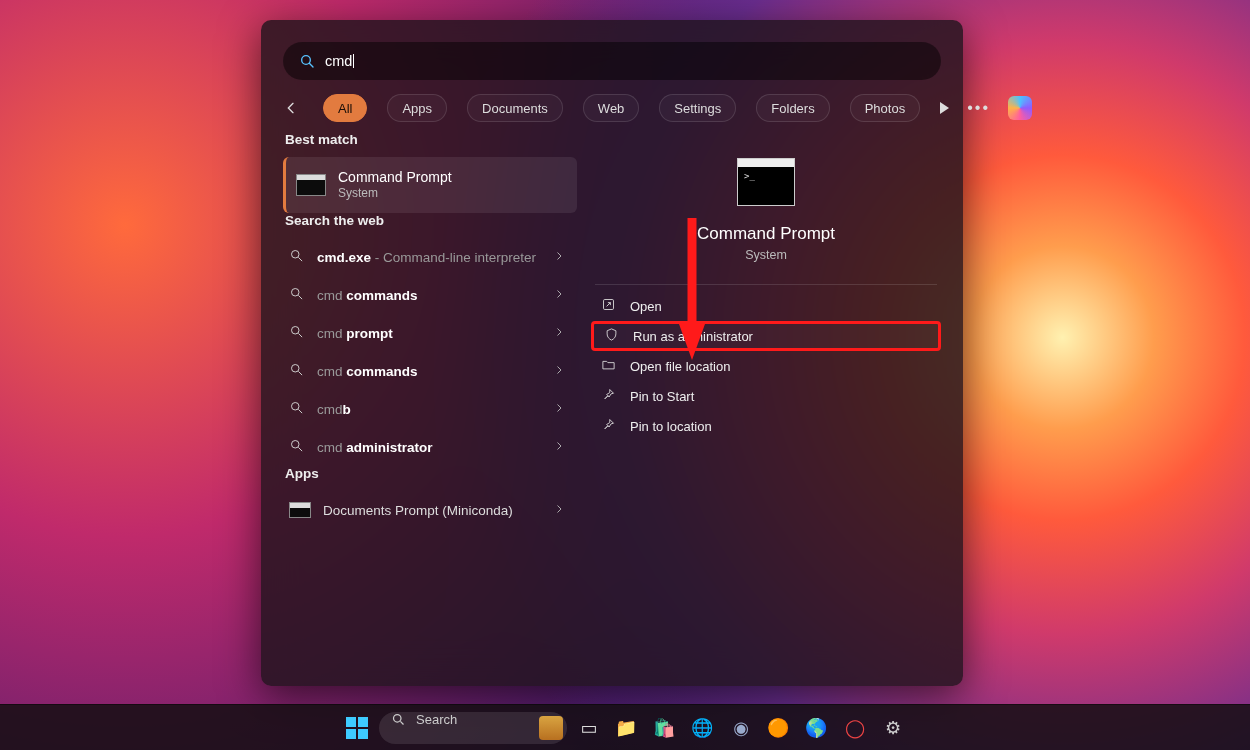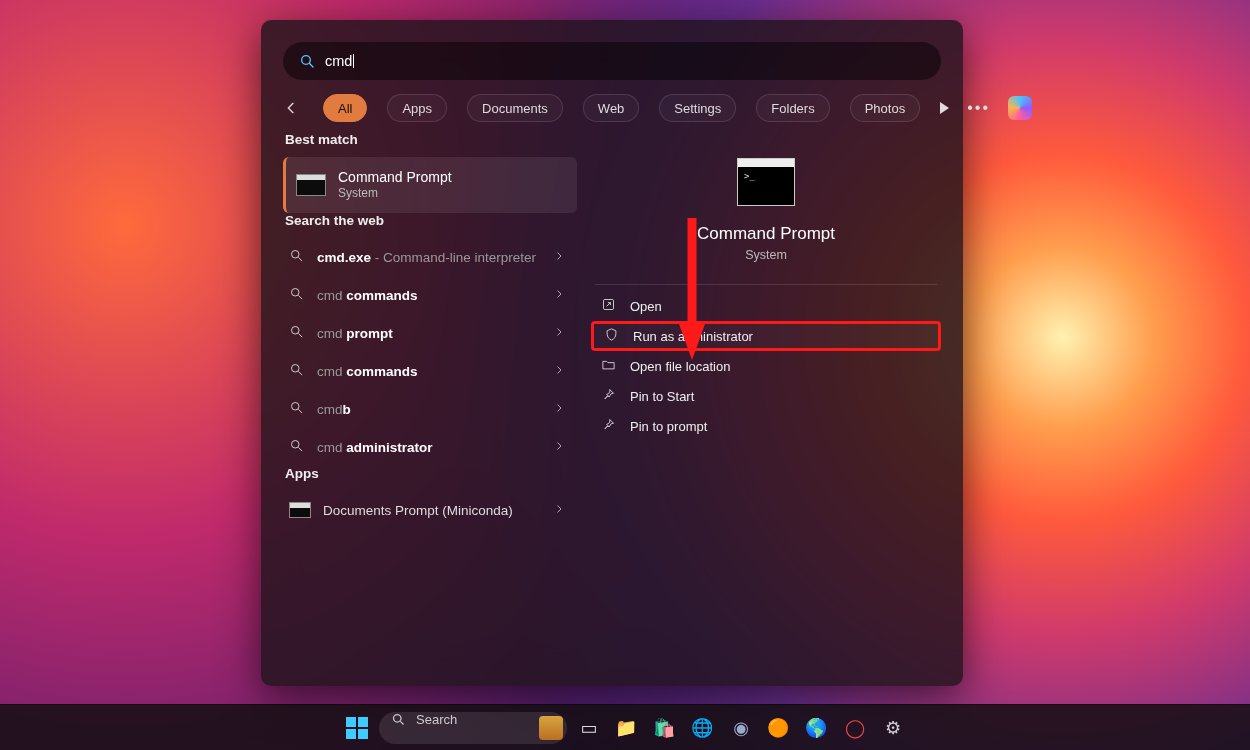--- a/index.html
+++ b/index.html
@@ -328,21 +328,21 @@
             <div class="action-row">
               <span><svg viewBox="0 0 24 24">
                   <path d="M14 4l6 6-4 1-3 5-2-2-5 5 5-5-2-2 5-3z"></path>
                 </svg></span>
               <span>Pin to Start</span>
             </div>
             <div class="action-row">
               <span><svg viewBox="0 0 24 24">
                   <path d="M14 4l6 6-4 1-3 5-2-2-5 5 5-5-2-2 5-3z"></path>
                 </svg></span>
-              <span>Pin to prompt</span>
+              <span>Pin to location</span>
             </div>
           </div>
       </div>
     </div>
   </div>
 
   <svg class="red-arrow" viewBox="0 0 26 142">
     <line x1="13" y1="0" x2="13" y2="110" stroke="#ff1a1a" stroke-width="9"></line>
     <polygon points="0,106 26,106 13,142" fill="#ff1a1a"></polygon>
   </svg>

